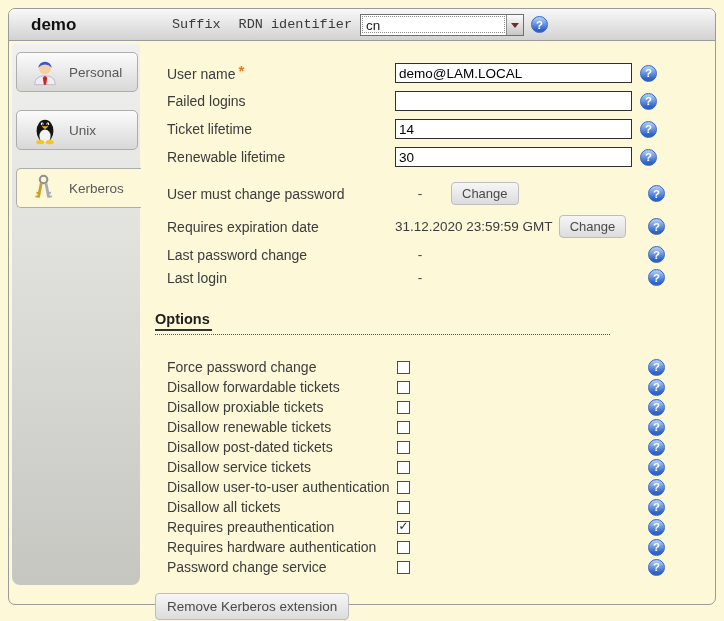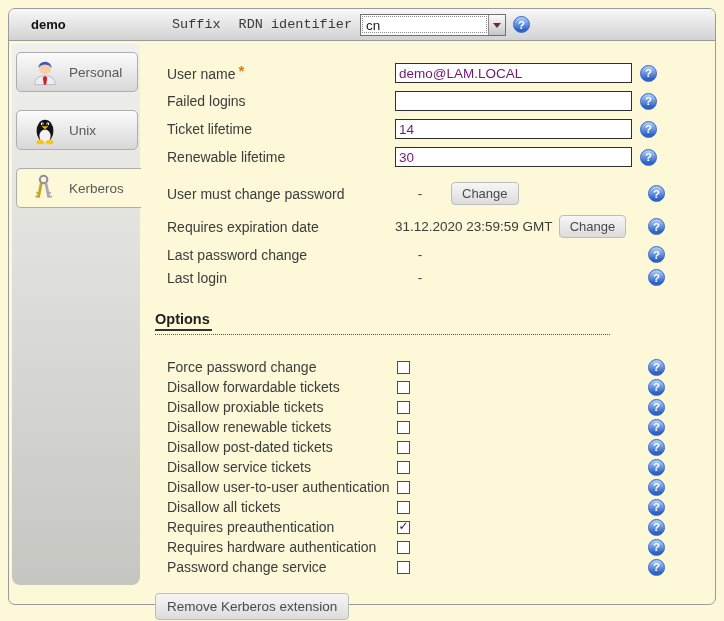--- a/index.html
+++ b/index.html
@@ -19,29 +19,29 @@
   }
   
   .titlebar {
     height:32px;
     background:linear-gradient(#f8f8f8,#d2d2d2);
     border-bottom:1px solid #9a9a9a;
     border-radius:6px 6px 0 0;
     display:flex; align-items:center;
     padding:0 8px; font-size:13.5px;
   }
-  .title { font-weight:bold; color:#101010; width:155px; padding-left:14px; flex:none; font-size:13px; }
+  .title { font-weight:bold; color:#101010; width:155px; padding-left:14px; flex:none; font-size:17px; }
   .bar-label { flex:none; margin-right:8px; color:#3a3a3a;font-family:Liberation Mono, monospace; }
   .rdn-label { margin-left:10px; }
   .select {
     background:#fff; border:1px solid #6f6f6f; height:22px;
     display:flex; align-items:center; flex:none; cursor:pointer;
   }
   .sel-suffix { width:227px; }
-  .sel-rdn { width:146px; }
+  .sel-rdn { width:164px; }
   .sel-txt { flex:1; padding:0 4px; font-size:13.5px; white-space:nowrap; overflow:hidden; color:#222; }
   .sel-suffix .sel-txt { text-align:right; }
   .sel-rdn .sel-txt { border:1px dotted #8a8a8a; margin:1px; padding:0 3px; height:17px; line-height:17px; }
   .sel-btn {
     width:17px; align-self:stretch; flex:none;
     background:linear-gradient(#fbfbfb,#c6c6c6);
     border-left:1px solid #8c8c8c;
     display:flex; align-items:center; justify-content:center;
   }
   .sel-arrow { width:0; height:0; border:4px solid transparent; border-top:5px solid #6f2d28; margin-top:5px; }
@@ -79,21 +79,21 @@
   
   .main { flex:1; padding:18px 0 0 15px; }
   .row { display:flex; align-items:center; }
   .lbl { width:228px; flex:none; white-space:nowrap; color:#3c3c3c;margin-left:12px; }
   .req { color:#e07814; font-size:15px; font-weight:bold; margin-left:3px; position:relative; top:-3px; }
   .frow { height:28px; }
   .txtin {
     width:237px; height:20px; flex:none;
     border:1px solid #303030; background:#fff;
     font:13.5px "Liberation Sans","DejaVu Sans",sans-serif;
-    padding:0 3px; color:#701a75;
+    padding:0 3px; color:#000000;
   }
   .frow .help, .irow .help, .orow .help { margin-left:8px; }
   .val { width:245px; flex:none; display:flex; align-items:center; white-space:nowrap; font-size:13.5px; }
   .v { min-width:50px; text-align:center; color:#3c3c3c; }
   .btn {
     background:linear-gradient(#f6f6f6,#dcdcdc);
     border:1px solid #bdbdbd; border-radius:4px;
     color:#4a4a4a; font:13px "Liberation Sans","DejaVu Sans",sans-serif;
     padding:3px 10px; margin-left:6px; cursor:pointer;
   }

